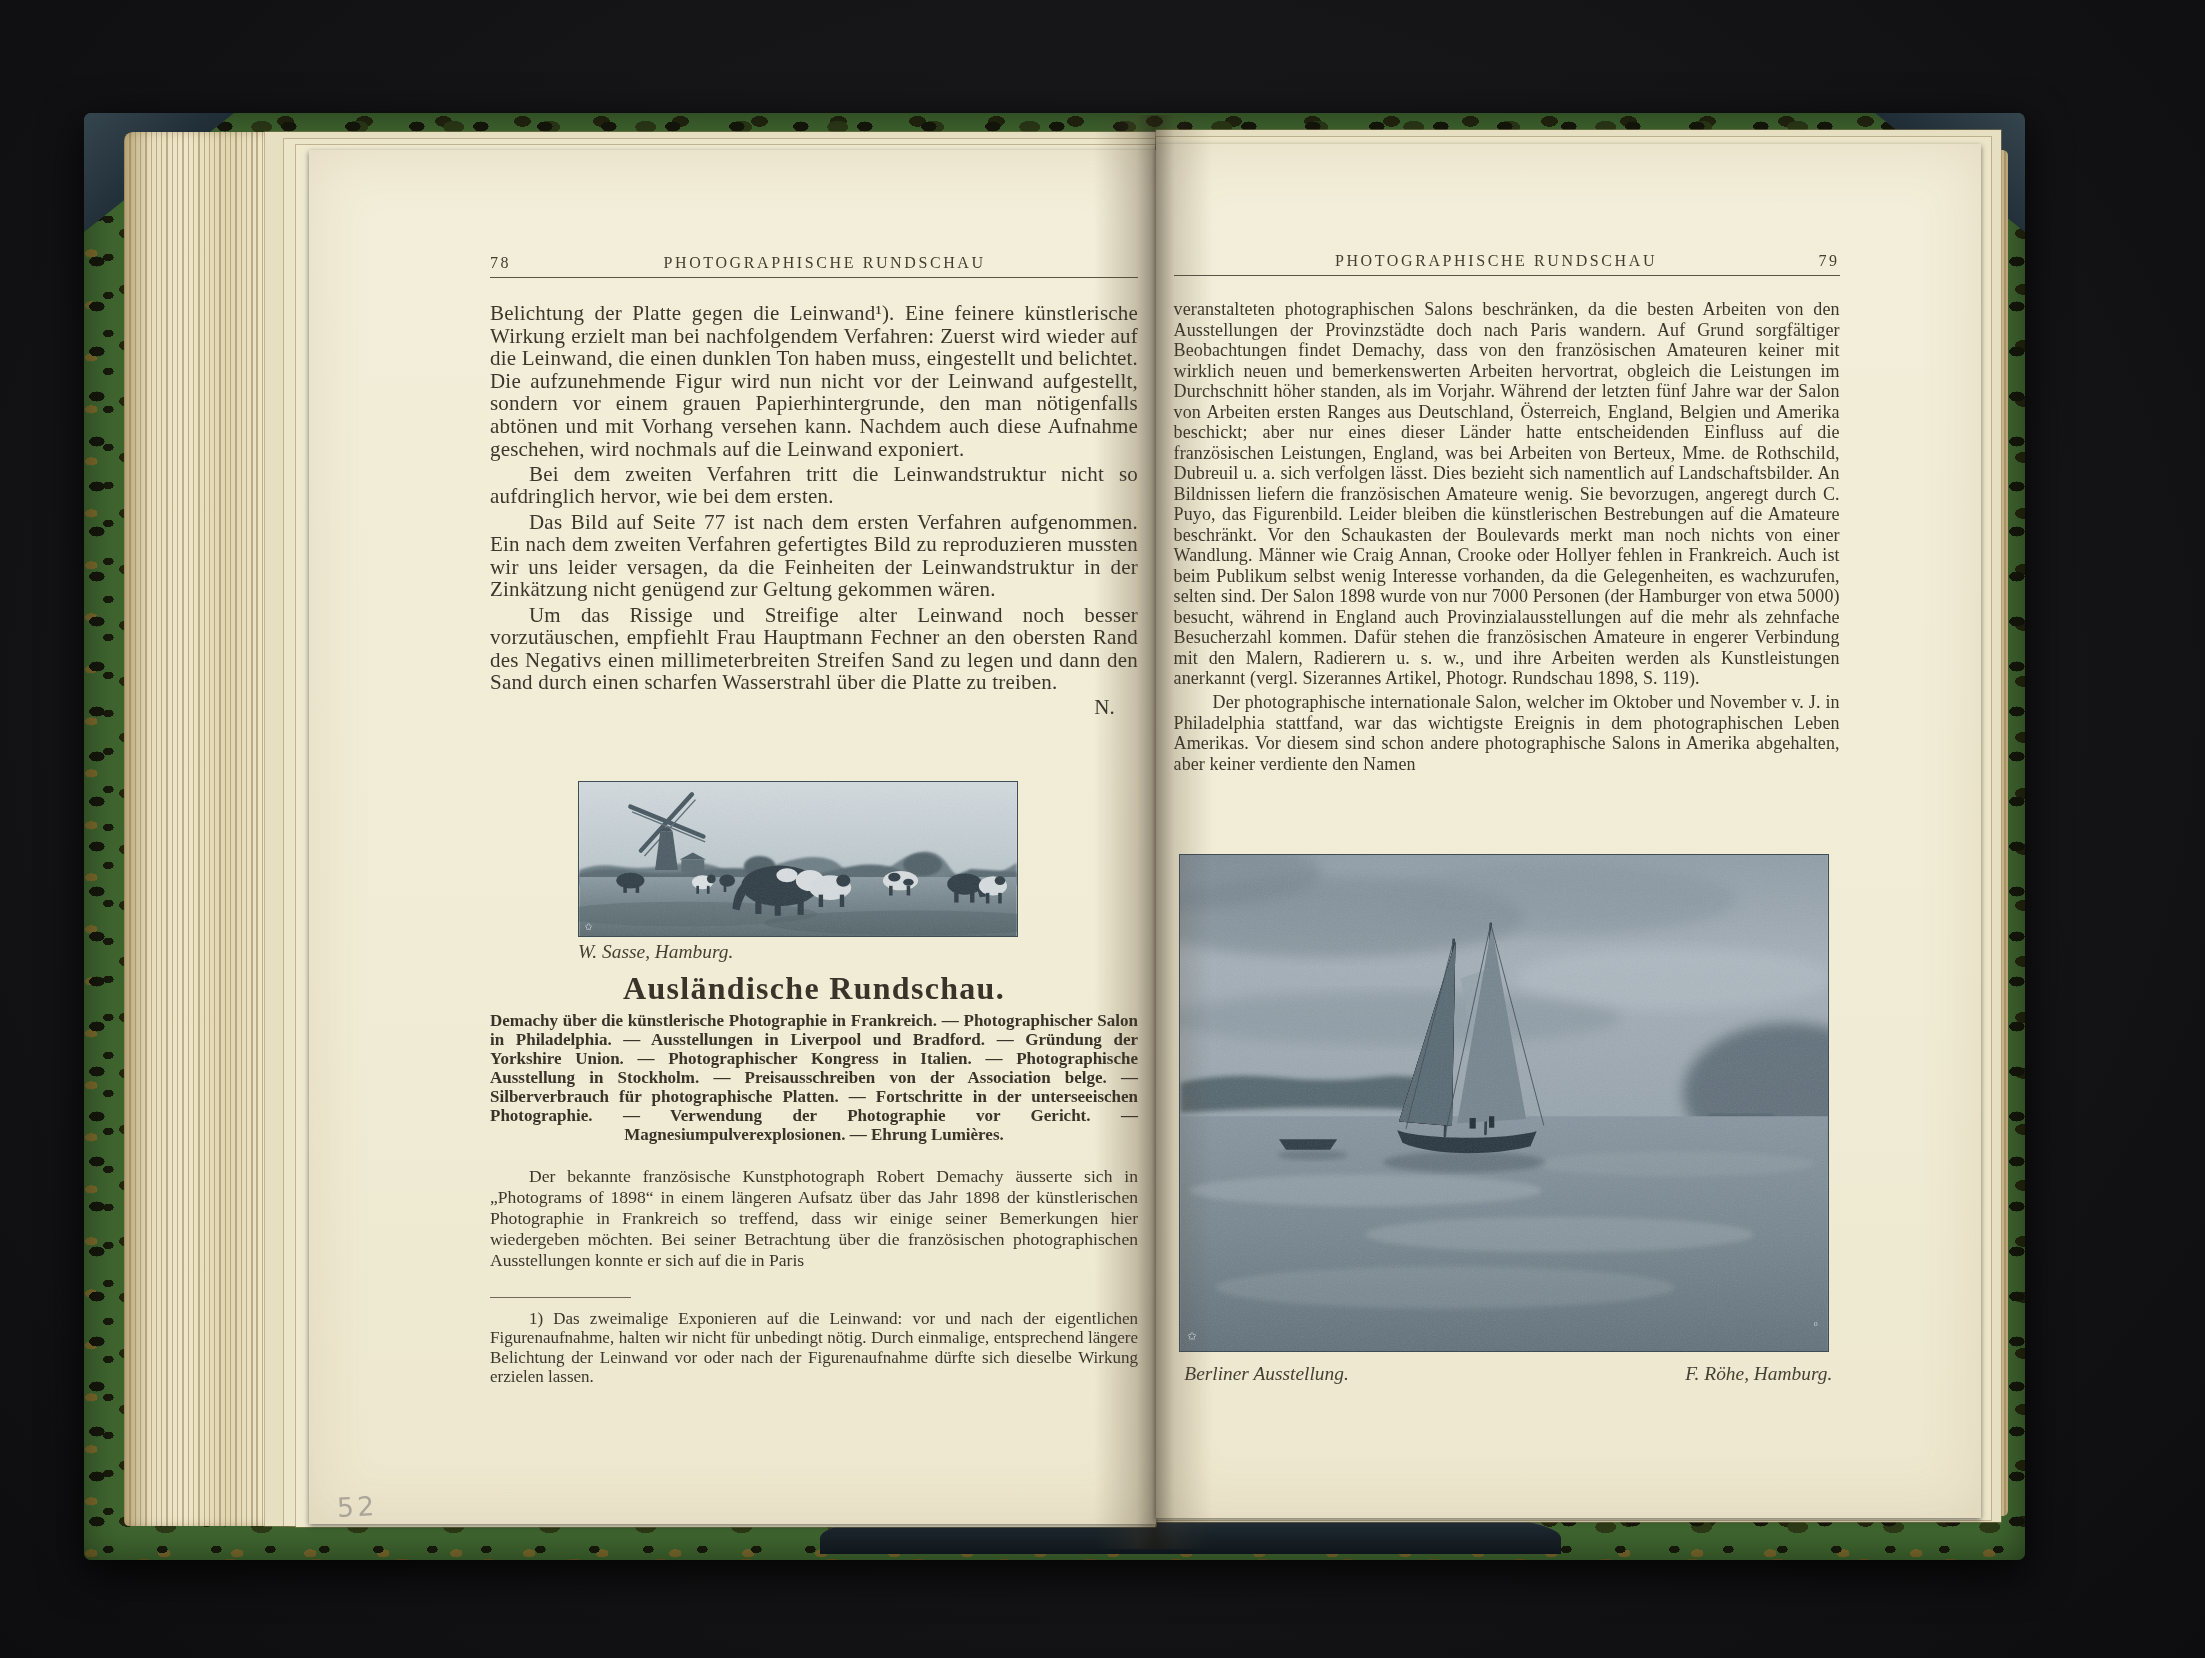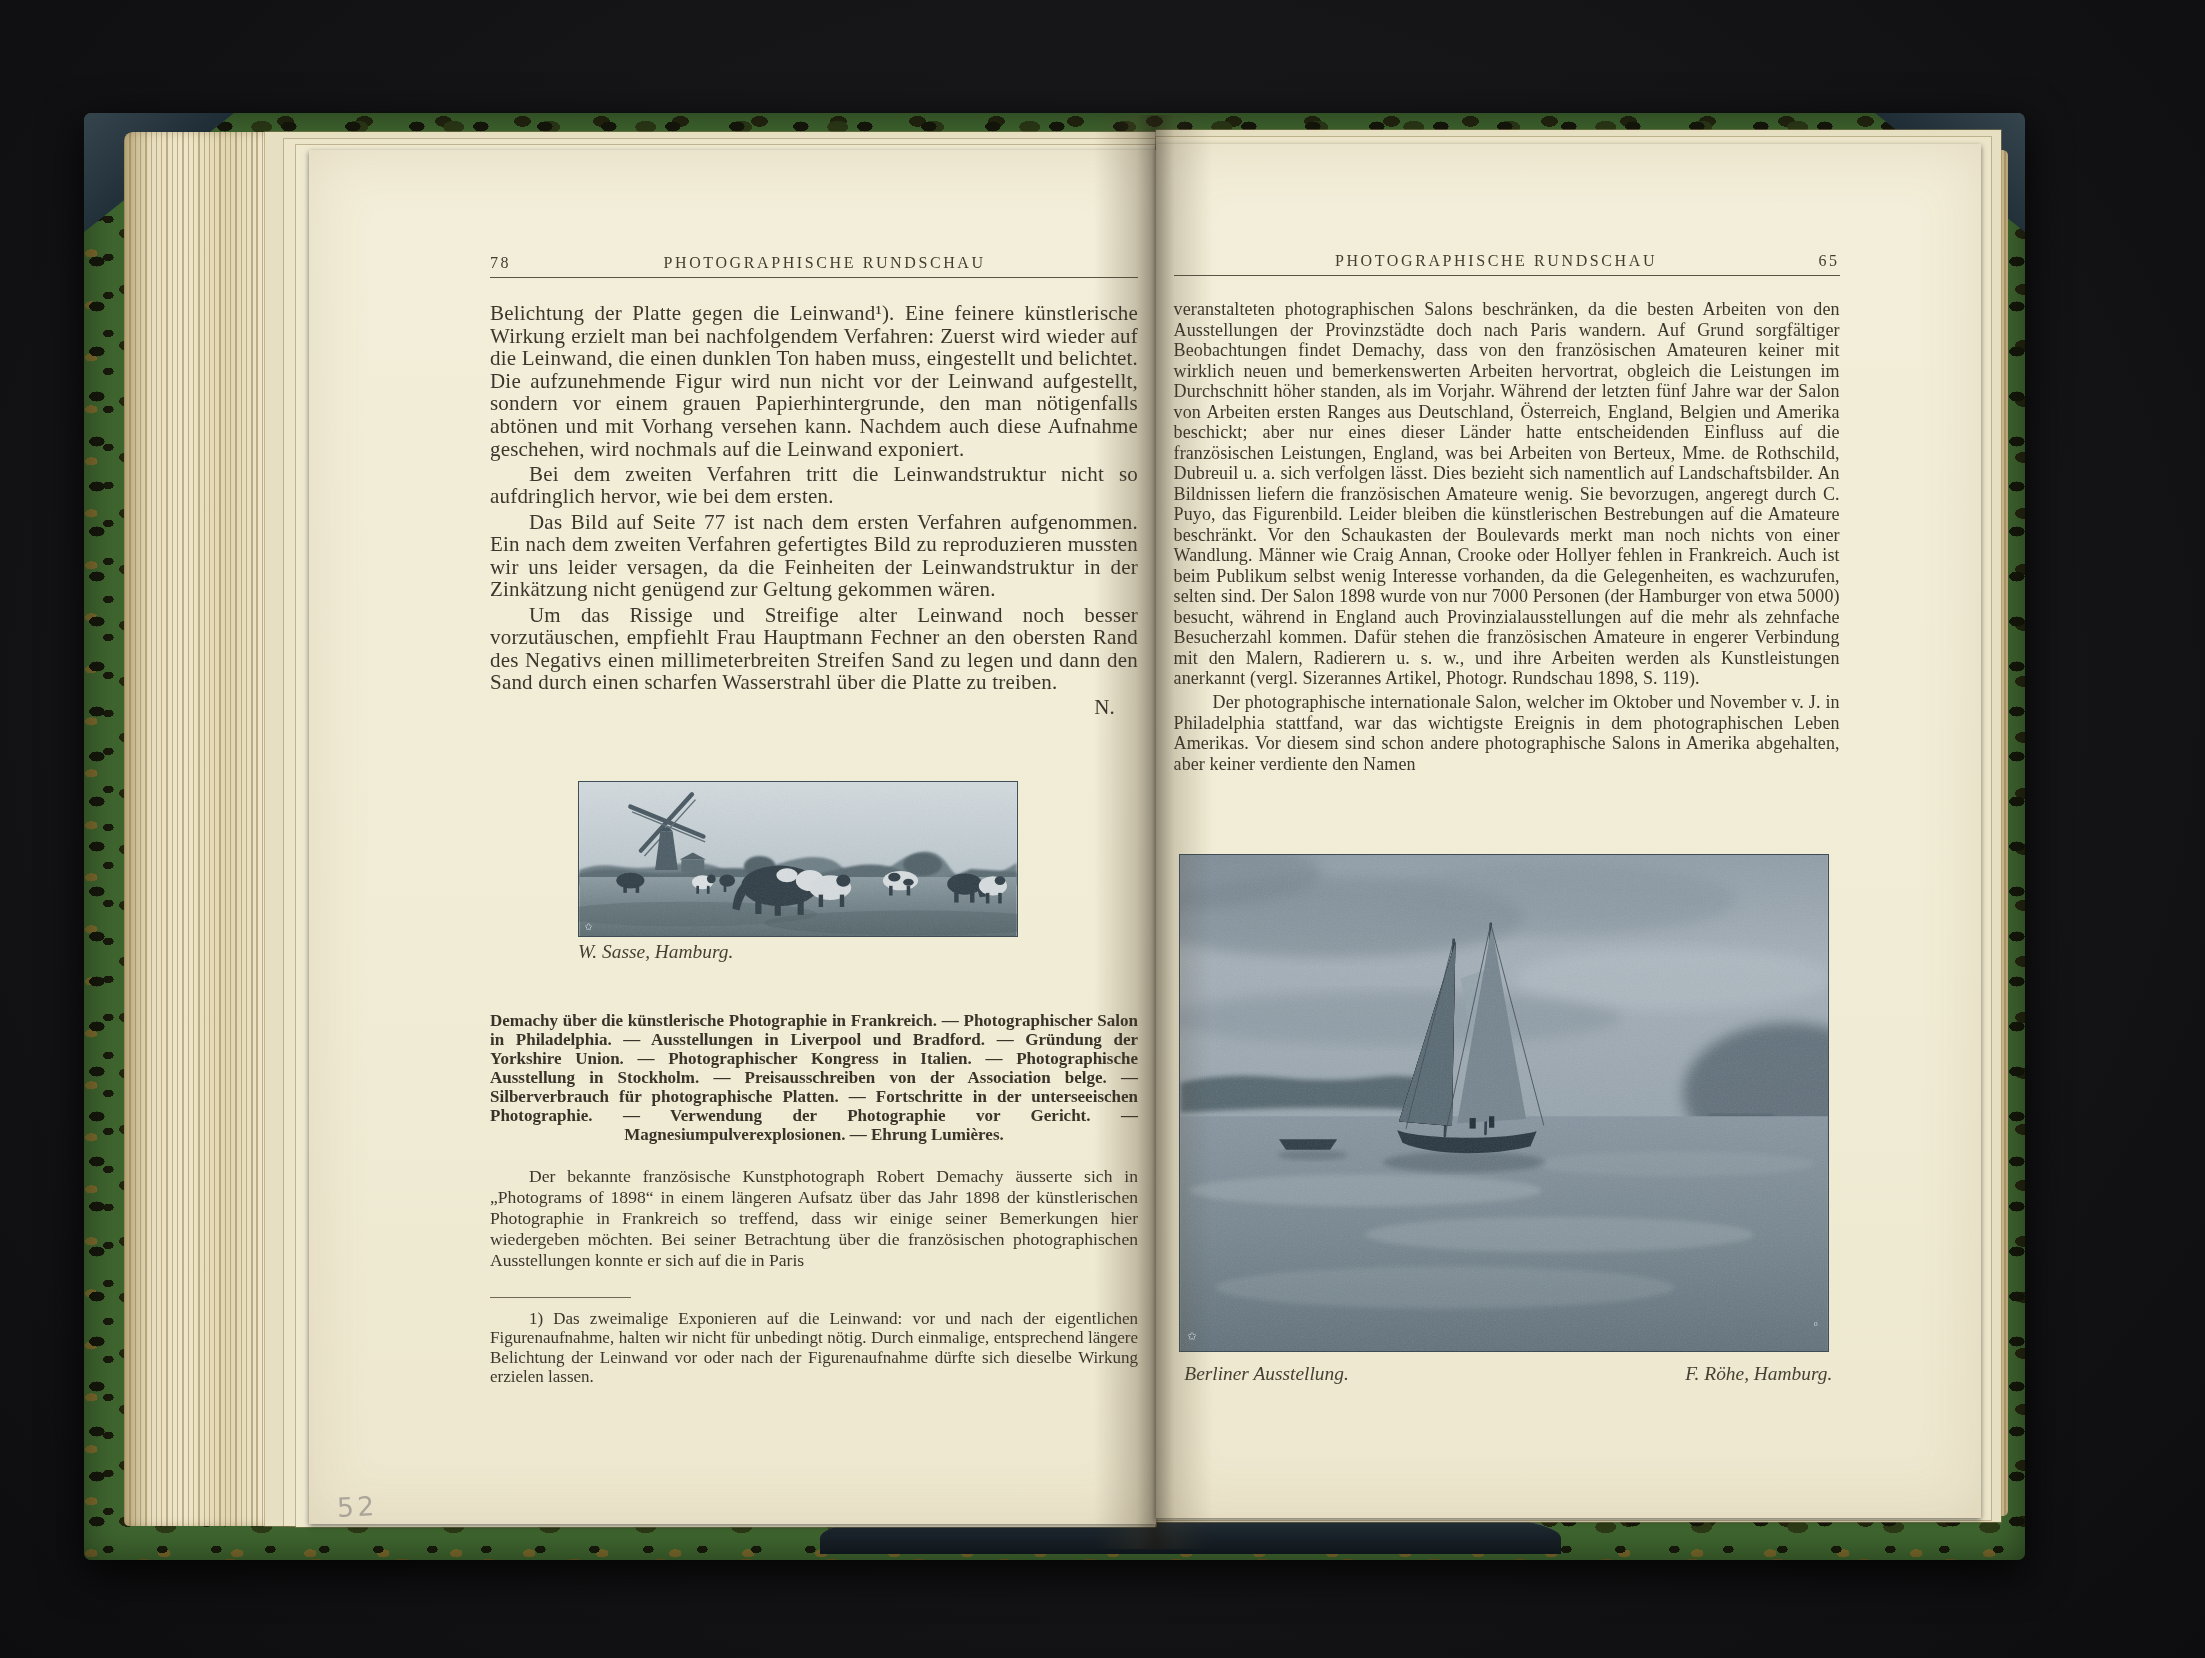--- a/index.html
+++ b/index.html
@@ -206,40 +206,41 @@
             <rect x="462" y="126" width="4" height="12"></rect>
             <rect x="476" y="126" width="4" height="12"></rect>
           </g>
       </g>
       <rect x="0" y="0" width="497" height="175" filter="url(#grain1)" opacity=".14"></rect>
       <text x="6" y="168" font-size="11" fill="#eef2f4" opacity=".85">✩</text>
     </svg>
   </div>
   <div class="abs caption" style="left:269px;top:791px;width:438px;text-align:left;padding-right:7px;">W. Sasse, Hamburg.</div>
 
+  <div class="abs sec-heading" style="left:181px;top:820px;width:648px;">Ausländische Rundschau.</div>
 
   <div class="abs summary" style="left:181px;top:861px;width:648px;">Demachy über die künstlerische Photographie in Frankreich. — Photographischer Salon in Philadelphia. — Ausstellungen in Liverpool und Bradford. — Gründung der Yorkshire Union. — Photographischer Kongress in Italien. — Photographische Ausstellung in Stockholm. — Preisausschreiben von der Association belge. — Silberverbrauch für photographische Platten. — Fortschritte in der unterseeischen Photographie. — Verwendung der Photographie vor Gericht. — Magnesiumpulverexplosionen. — Ehrung Lumières.</div>
 
   <div class="abs bodytext lp-lower indent" style="left:181px;top:1016px;width:648px;">Der bekannte französische Kunstphotograph Robert Demachy äusserte sich in „Photograms of 1898“ in einem längeren Aufsatz über das Jahr 1898 der künstlerischen Photographie in Frankreich so treffend, dass wir einige seiner Bemerkungen hier wiedergeben möchten. Bei seiner Betrachtung über die französischen photographischen Ausstellungen konnte er sich auf die in Paris</div>
 
   <div class="abs fnrule" style="left:181px;top:1147px;"></div>
   <div class="abs footnote indent" style="left:181px;top:1159px;width:648px;">
     <span>1) Das zweimalige Exponieren auf die Leinwand: vor und nach der eigentlichen Figurenaufnahme, halten wir nicht für unbedingt nötig. Durch einmalige, entsprechend längere Belichtung der Leinwand vor oder nach der Figurenaufnahme dürfte sich dieselbe Wirkung erzielen lassen.</span>
     <span class="sig">Red.</span>
   </div>
 
   <div class="abs pencil" style="left:28px;top:1341px;">52</div>
 </div>
 
 <div class="abs page page-right">
 
   <div class="abs" style="left:17.6px;top:108px;width:666px;">
     <div class="runhead">
       <span class="rtitle">PHOTOGRAPHISCHE RUNDSCHAU</span>
-      <span>65</span>
+      <span>79</span>
     </div>
     <div class="hrule" style="margin-top:5.3px;"></div>
   </div>
 
   <div class="abs bodytext rp-body" style="left:17.6px;top:155px;width:666px;">
     <p>veranstalteten photographischen Salons beschränken, da die besten Arbeiten von den Ausstellungen der Provinzstädte doch nach Paris wandern. Auf Grund sorgfältiger Beobachtungen findet Demachy, dass von den französischen Amateuren keiner mit wirklich neuen und bemerkenswerten Arbeiten hervortrat, obgleich die Leistungen im Durchschnitt höher standen, als im Vorjahr. Während der letzten fünf Jahre war der Salon von Arbeiten ersten Ranges aus Deutschland, Österreich, England, Belgien und Amerika beschickt; aber nur eines dieser Länder hatte entscheidenden Einfluss auf die französischen Leistungen, England, was bei Arbeiten von Berteux, Mme. de Rothschild, Dubreuil u. a. sich verfolgen lässt. Dies bezieht sich namentlich auf Landschaftsbilder. An Bildnissen liefern die französischen Amateure wenig. Sie bevorzugen, angeregt durch C. Puyo, das Figurenbild. Leider bleiben die künstlerischen Bestrebungen auf die Amateure beschränkt. Vor den Schaukasten der Boulevards merkt man noch nichts von einer Wandlung. Männer wie Craig Annan, Crooke oder Hollyer fehlen in Frankreich. Auch ist beim Publikum selbst wenig Interesse vorhanden, da die Gelegenheiten, es wachzurufen, selten sind. Der Salon 1898 wurde von nur 7000 Personen (der Hamburger von etwa 5000) besucht, während in England auch Provinzialausstellungen auf die mehr als zehnfache Besucherzahl kommen. Dafür stehen die französischen Amateure in engerer Verbindung mit den Malern, Radierern u. s. w., und ihre Arbeiten werden als Kunstleistungen anerkannt (vergl. Sizerannes Artikel, Photogr. Rundschau 1898, S. 119).</p>
     <p class="indent">Der photographische internationale Salon, welcher im Oktober und November v. J. in Philadelphia stattfand, war das wichtigste Ereignis in dem photographischen Leben Amerikas. Vor diesem sind schon andere photographische Salons in Amerika abgehalten, aber keiner verdiente den Namen</p>
   </div>
 
   <div class="abs figure-frame" style="left:23px;top:710px;width:648px;height:496px;">

